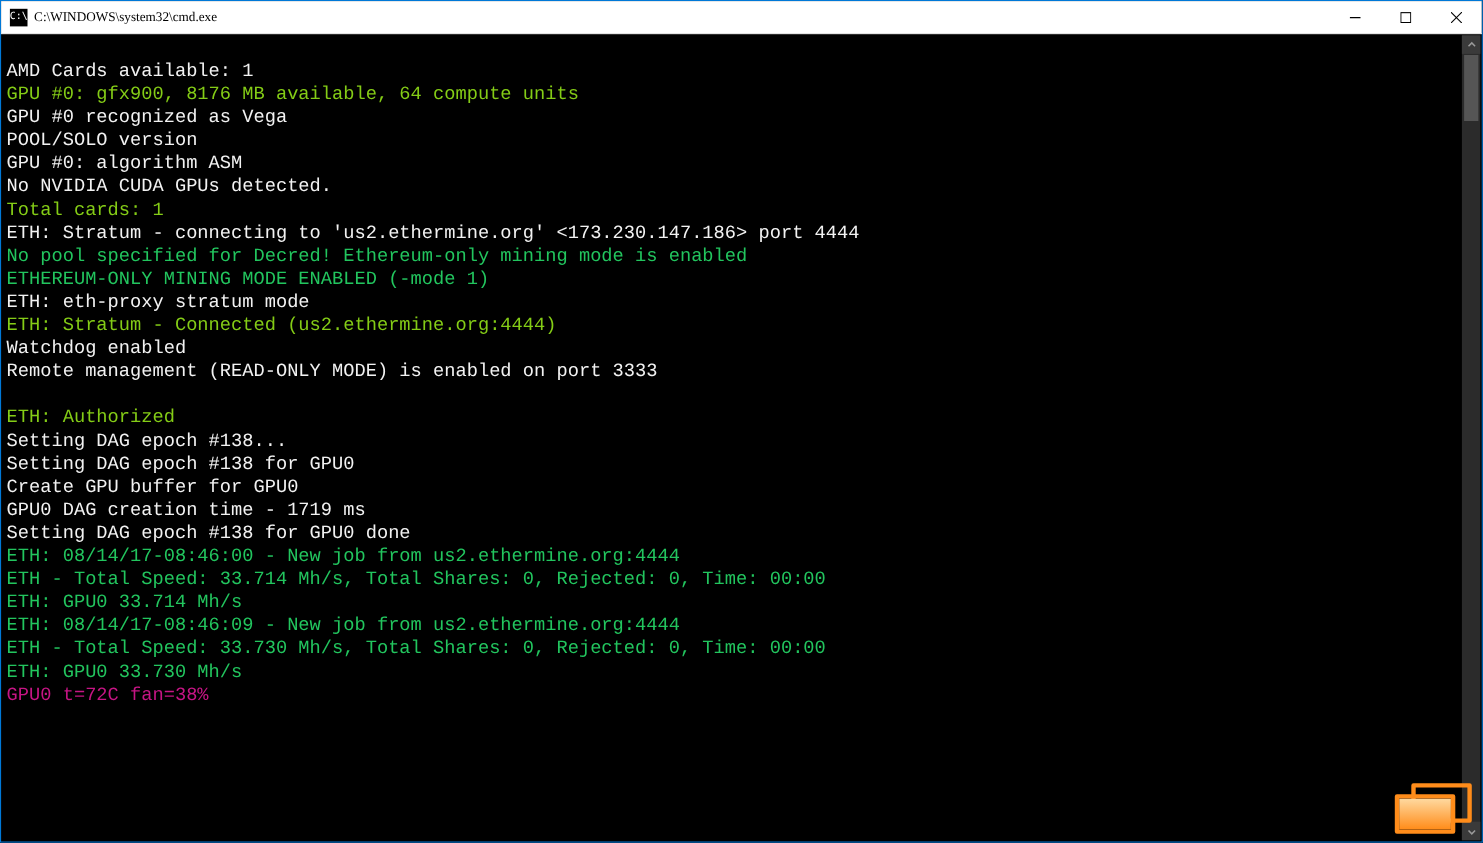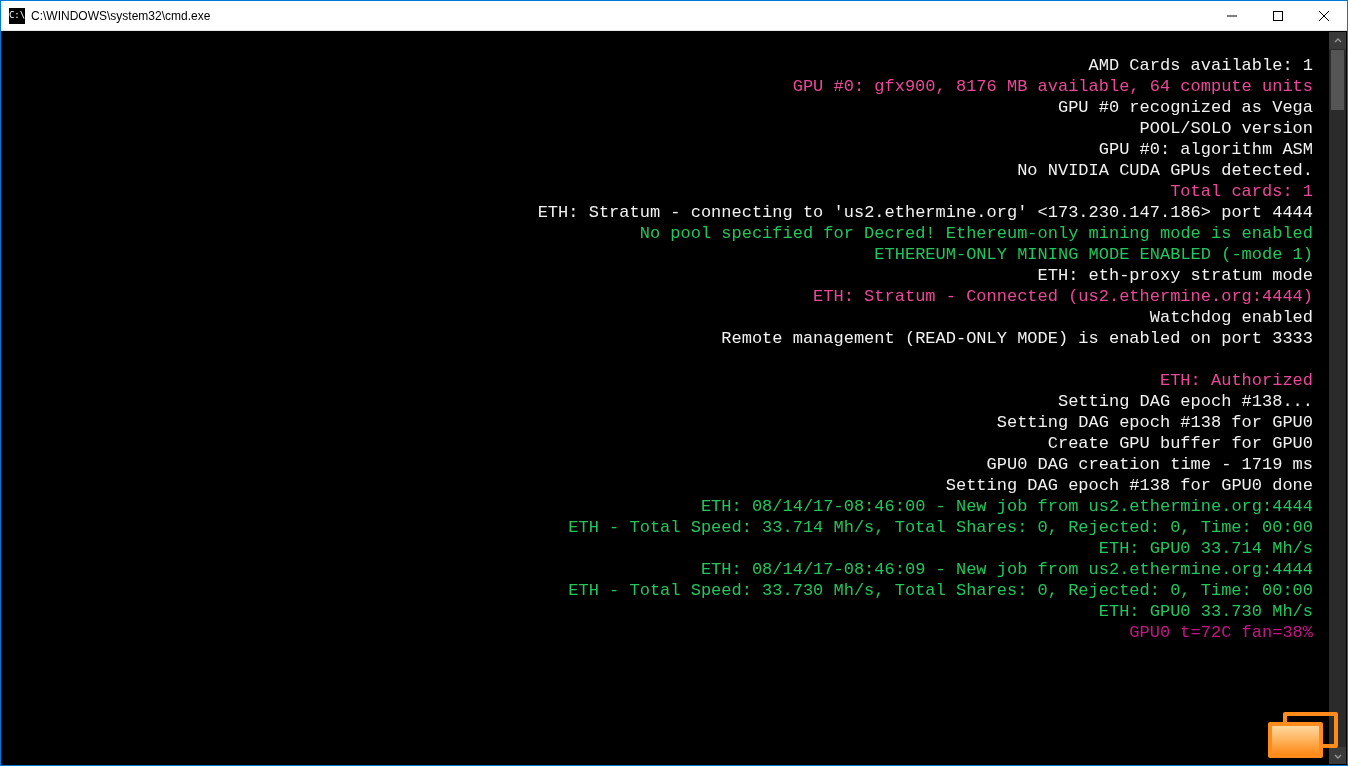--- a/index.html
+++ b/index.html
@@ -10,55 +10,55 @@
   }
   .titlebar {
     height: 30px; background: #fff; display: flex; align-items: center;
     border-bottom: 1px solid #e5e5e5;
   }
   .titlebar .icon {
     width: 16px; height: 16px; margin: 0 6px 0 8px;
     background: #000; display: inline-flex; align-items: center; justify-content: center;
     color: #fff; font-size: 9px; font-family: Consolas, monospace; line-height: 1;
   }
-  .titlebar .title { font-size: 12px; color: #000; flex: 0 0 auto; }
+  .titlebar .title { font-size: 12px; color: #000; flex: 0 0 auto; font-family: Liberation Serif, serif; }
   .titlebar .spacer { flex: 1 1 auto; }
   .winbtn {
     width: 46px; height: 30px; display: flex; align-items: center; justify-content: center;
     color: #000; font-size: 10px;
   }
   .winbtn svg { stroke: currentColor; }
   .client {
     position: absolute; left: 1px; right: 1px; top: 31px; bottom: 1px;
     background: #000; overflow: hidden;
   }
   .terminal {
     position: absolute; left: 0; top: 0; right: 17px; bottom: 0;
     padding: 2px 16px 2px 4px;
     font-family: Consolas, "Courier New", monospace;
     font-size: 17px; line-height: 21px;
-    color: #c0c0c0; white-space: pre; text-align: right;
+    color: #c0c0c0; white-space: pre;
   }
   .scrollbar {
     position: absolute; right: 0; top: 0; bottom: 0; width: 17px;
     background: #2b2b2b;
   }
   .scroll-arrow {
     position: absolute; left: 0; width: 17px; height: 17px;
     display: flex; align-items: center; justify-content: center;
     background: #3a3a3a; color: #888; font-size: 9px;
   }
   .scroll-arrow.up { top: 0; }
   .scroll-arrow.down { bottom: 0; }
   .scroll-thumb {
     position: absolute; left: 2px; right: 2px; top: 18px; height: 60px;
     background: #555;
   }
   .c-white  { color: #f2f2f2; }
-  .c-green  { color: #ec4899; }
+  .c-green  { color: #84cc16; }
   .c-cyan   { color: #22c55e; }
   .c-mag    { color: #c71585; }
   .logo {
     position: absolute; right: 8px; bottom: 6px; width: 70px; height: 46px;
   }
   .logo .back {
     position: absolute; right: 0; top: 0; width: 55px; height: 36px;
     border: 4px solid #ff8c1a; border-radius: 2px; background: transparent;
   }
   .logo .front {

